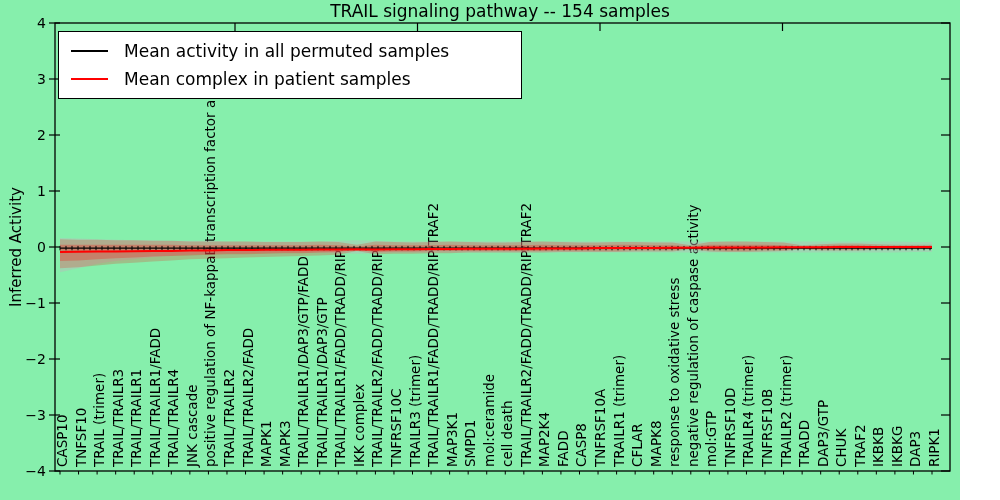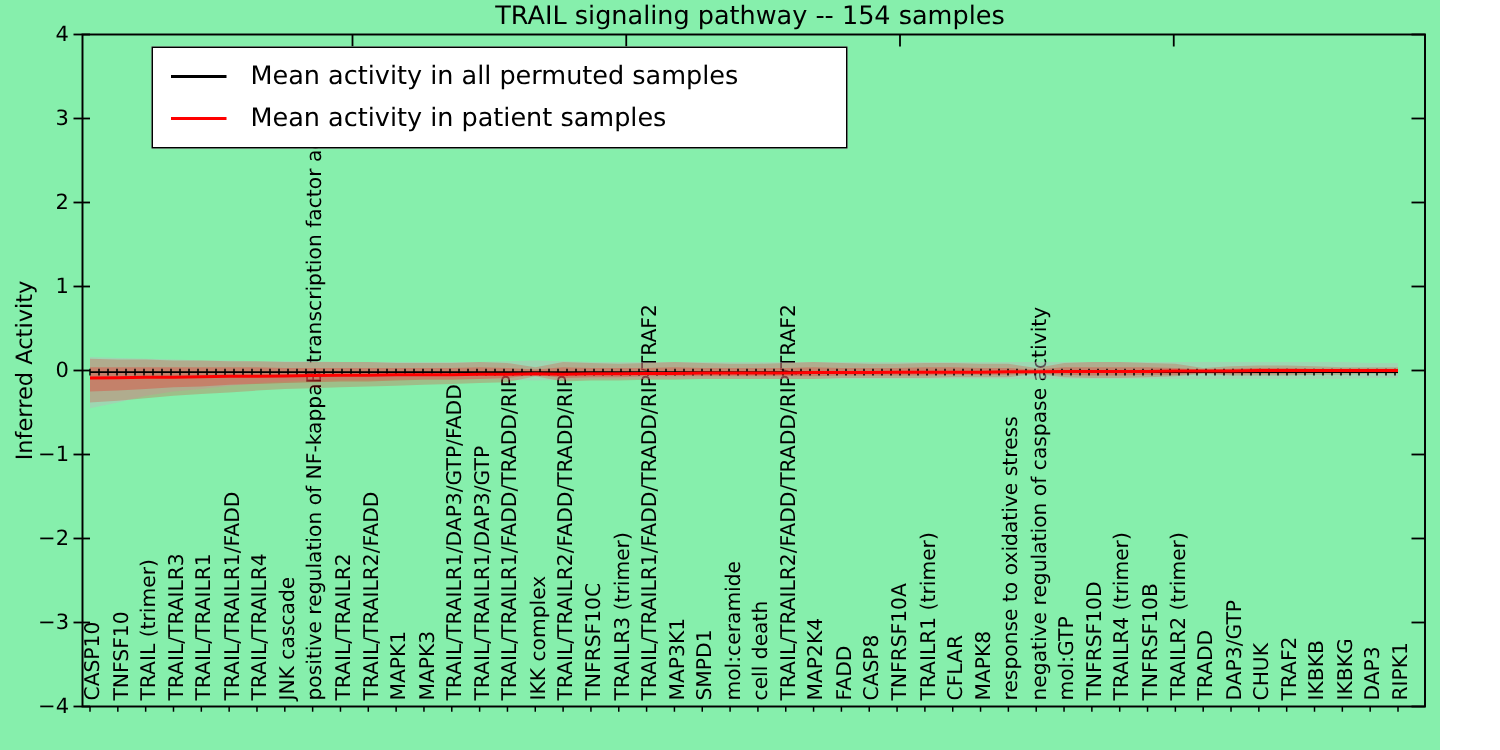--- a/index.html
+++ b/index.html
@@ -9,21 +9,21 @@
   .ylab{position:absolute;left:-44px;top:239px;width:120px;height:16px;text-align:center;
         transform:rotate(-90deg);font-size:15px;line-height:16px;z-index:1;}
   .xlab{position:absolute;left:335px;top:477px;width:300px;text-align:center;font-size:16px;z-index:1;}
   #yticks{position:absolute;left:0;top:0;width:48px;height:500px;z-index:1;}
   .ytick{position:absolute;left:0;width:46px;text-align:right;font-size:14px;line-height:18px;}
   #xlabels{position:absolute;left:0;top:30px;width:1000px;height:446px;overflow:hidden;z-index:1;}
   .xlabel{position:absolute;white-space:nowrap;transform:rotate(-90deg);transform-origin:0 0;
           font-size:13.5px;line-height:15px;}
   #chart{position:absolute;left:0;top:0;z-index:2;pointer-events:none;}
   .legend{position:absolute;left:58px;top:31px;width:462px;height:66px;background:#fff;
-          border:1px solid #000;z-index:3;display:flex;flex-direction:column;justify-content:space-evenly;margin-left:43px;}
+          border:1px solid #000;z-index:3;display:flex;flex-direction:column;justify-content:space-evenly;}
   .legend-row{display:flex;align-items:center;}
   .swatch{width:37px;height:2px;margin:0 16px 0 12px;flex:0 0 auto;}
   .legend-label{font-size:17px;white-space:nowrap;}
 </style>
 </head>
 <body>
 
 <div id="figure">
 
   <div class="title">TRAIL signaling pathway -- 154 samples</div>
@@ -172,17 +172,17 @@
       <line x1="932" y1="471" x2="932" y2="474.5" stroke="#000" stroke-width="1"></line>
     </svg>
 
   <div class="legend">
     <div class="legend-row">
       <span class="swatch" style="background: rgb(0, 0, 0);"></span>
       <span class="legend-label">Mean activity in all permuted samples</span>
     </div>
     <div class="legend-row">
       <span class="swatch" style="background: rgb(255, 0, 0);"></span>
-      <span class="legend-label">Mean activity in patient samples</span>
+      <span class="legend-label">Mean complex in patient samples</span>
     </div>
   </div>
 
 </div>
 
 </body></html>

